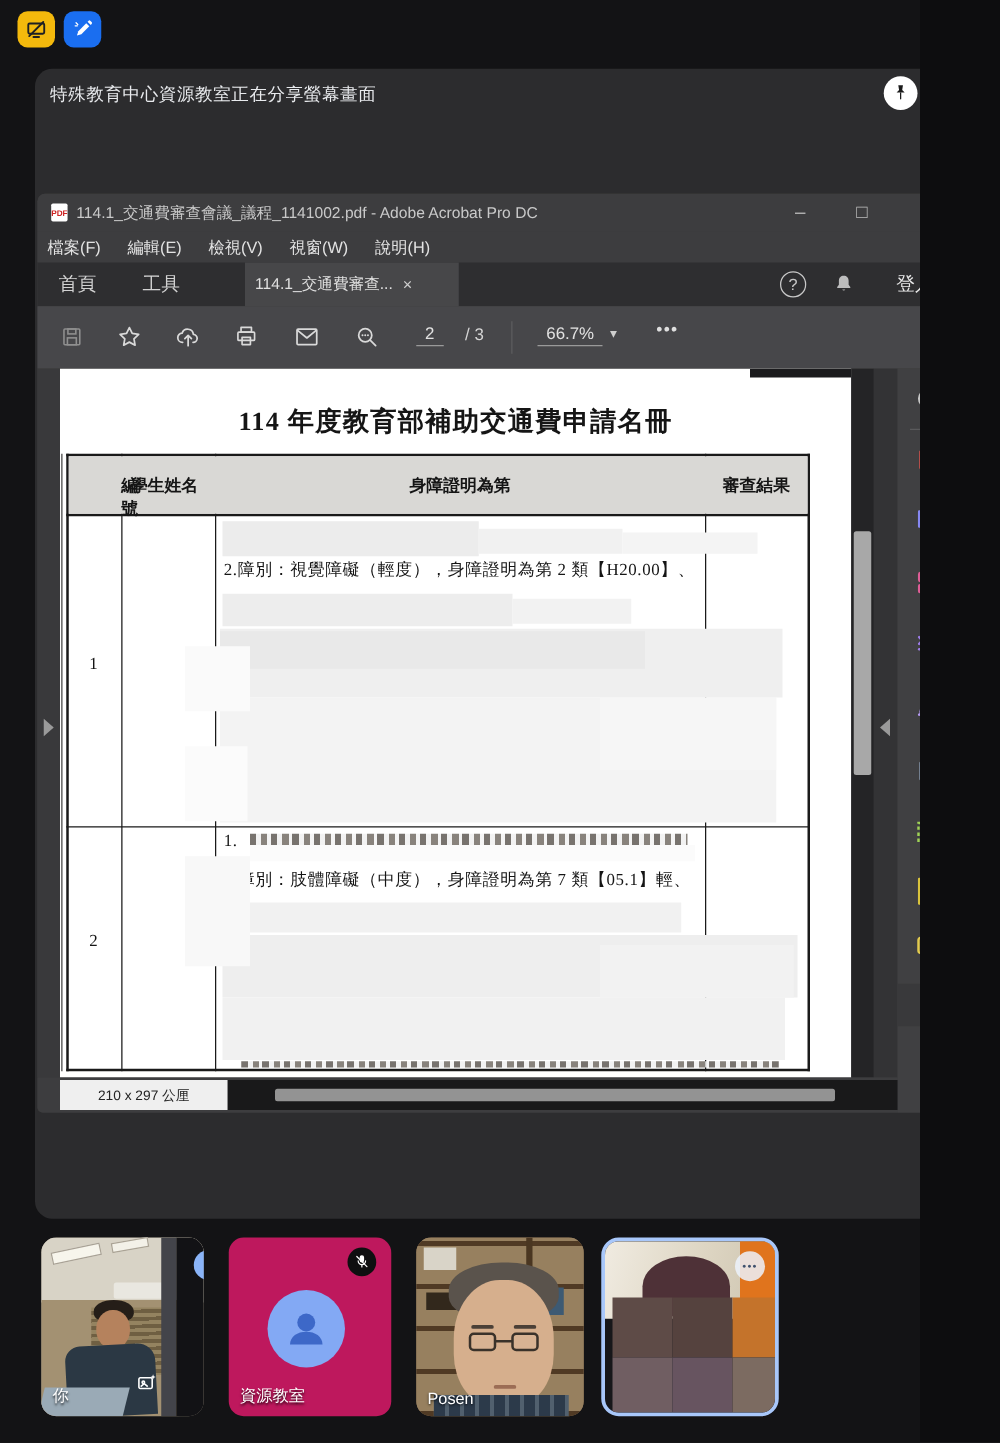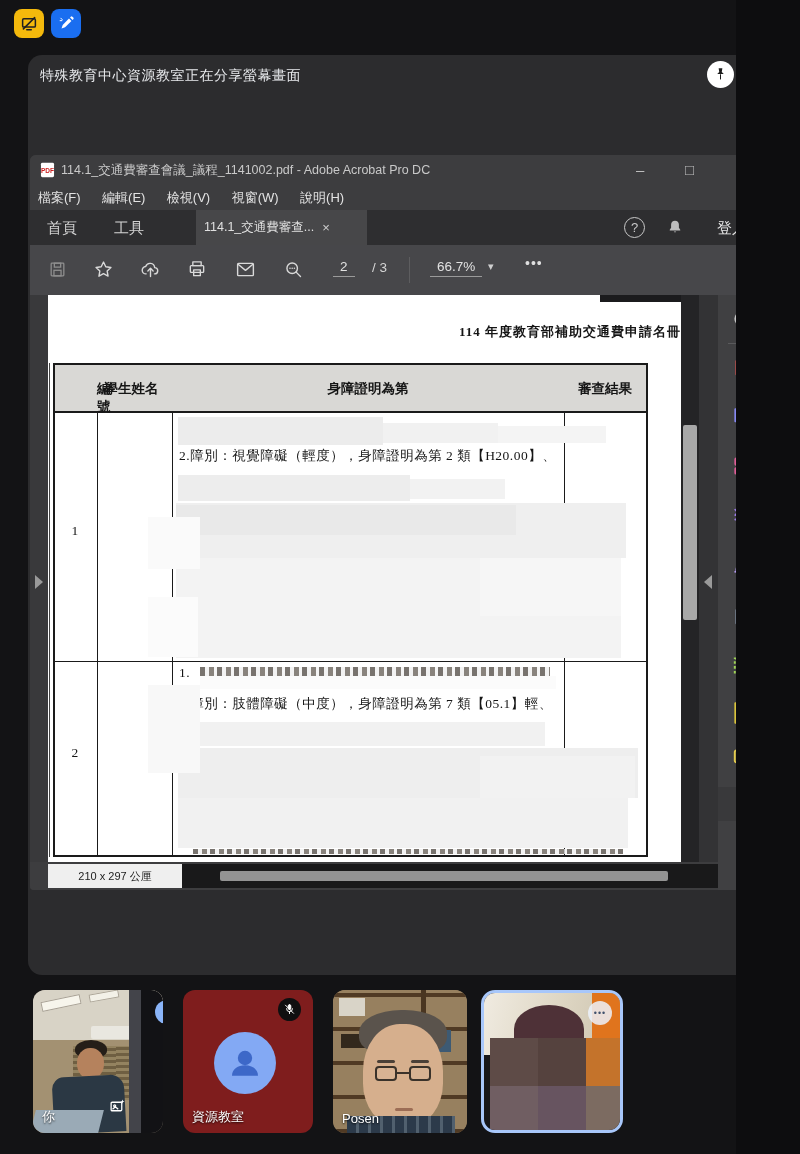--- a/index.html
+++ b/index.html
@@ -53,21 +53,21 @@
   .togzone{left:669px;top:0;width:19px;height:567px;background:#333335;}
   .rail{left:688px;top:0;width:52px;height:595px;background:#404042;border-radius:0 0 4px 0;}
   .rail .slot{left:13px;width:26px;height:26px;}
   .statusbar{left:0;top:707px;width:688px;height:28px;background:#3d3d3f;border-radius:0 0 0 4px;}
   .chip{left:18px;top:2px;width:134px;height:24px;background:#efefef;color:#222;font-size:11px;
         display:flex;align-items:center;justify-content:center;}
   .hstrip{left:152px;top:2px;width:536px;height:24px;background:#19191a;}
   .hthumb{left:38px;top:7px;width:448px;height:10px;background:#939393;border-radius:2px;}
 
   
-  .doctitle{left:0;top:28px;width:633px;text-align:right;font-size:13px;font-weight:bold;letter-spacing:1px;}
+  .doctitle{left:0;top:28px;width:633px;text-align:center;font-size:21px;font-weight:bold;letter-spacing:1px;}
   .bLine{background:#1a1a1a;}
   .hdr{background:#d9d8d5;}
   .cellTxt{font-size:13.5px;font-weight:bold;text-align:center;}
   .rowTxt{font-size:13.5px;letter-spacing:.5px;white-space:nowrap;}
   .blur{position:absolute;}
   .smudge{background:repeating-linear-gradient(90deg,#56504a 0 5px,#efefef 5px 9px,#6b645c 9px 14px,#f2f2f2 14px 17px);opacity:.8;}
 
   
   .tile{top:990px;height:143px;border-radius:12px;overflow:hidden;}
   .tlabel{left:9px;bottom:7px;font-size:13px;color:#fff;text-shadow:0 1px 2px rgba(0,0,0,.85);}
@@ -486,21 +486,21 @@
           <g stroke="#fff" fill="none" stroke-width="1.8" stroke-linejoin="round">
             <rect x="3" y="6" width="15" height="12" rx="1.5"></rect>
             <circle cx="8" cy="11" r="1.4"></circle>
             <path d="M5 16l4-3.5 4 3.5"></path>
           </g>
           <path d="M19 2l.8 2.2L22 5l-2.2.8L19 8l-.8-2.2L16 5l2.2-.8z" fill="#fff"></path>
         </svg>
     </span>
   </div>
 
-  <div class="abs tile" style="left:183px;width:130px;background:#7f1d1d;">
+  <div class="abs tile" style="left:183px;width:130px;background:#be185d;">
     <div class="abs round-btn" style="left:62px;top:42px;width:62px;height:62px;background:#83a9f4;left:31px;">
       <svg width="40" height="40" viewBox="0 0 24 24">
           <g fill="#3d68c8">
             <circle cx="12" cy="9" r="4.3"></circle>
             <path d="M4.2 19.6c0-4 3.6-6.2 7.8-6.2s7.8 2.2 7.8 6.2z"></path>
           </g>
         </svg>
     </div>
     <div class="abs round-btn" style="left:95px;top:8px;width:23px;height:23px;background:#0f0f10;">
       <svg width="13" height="13" viewBox="0 0 24 24">

